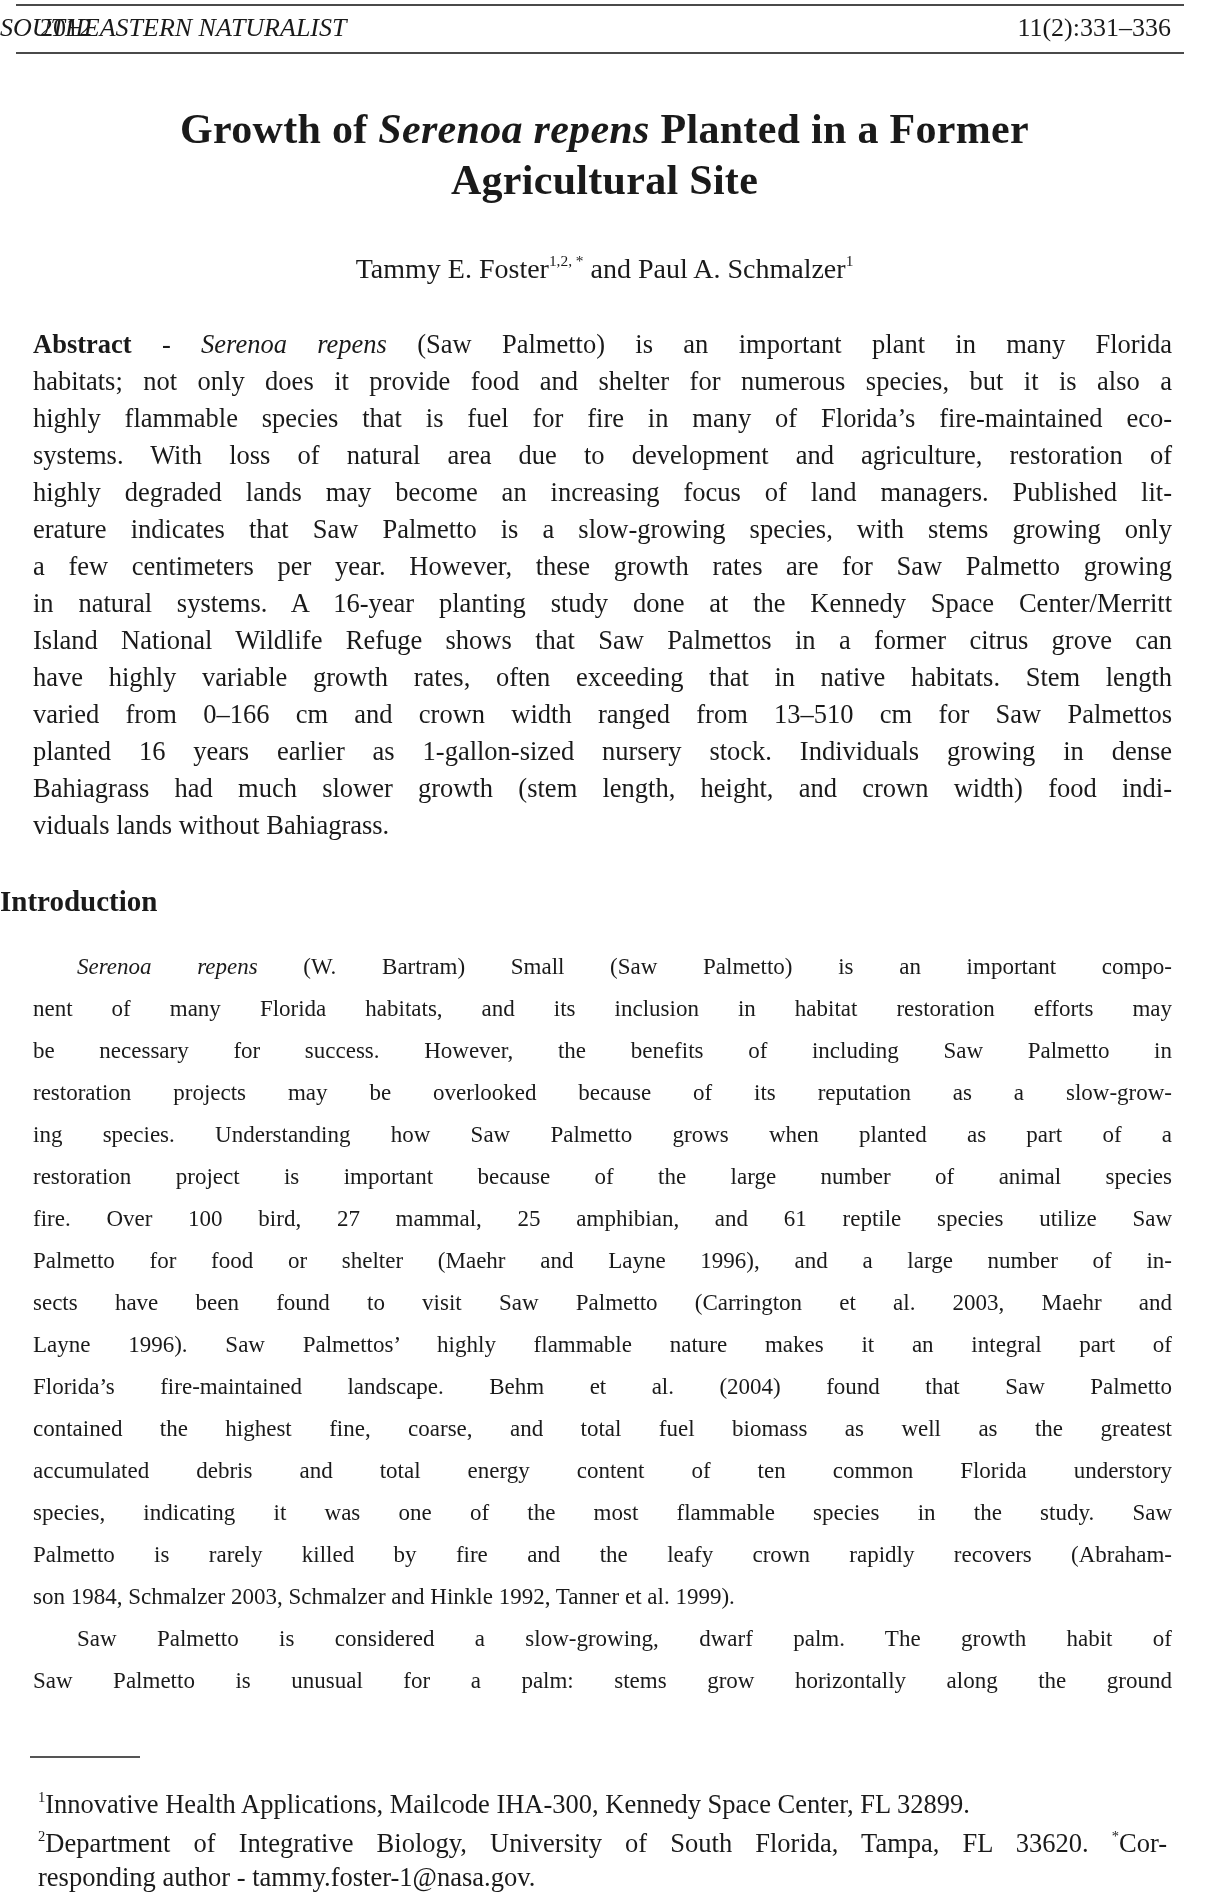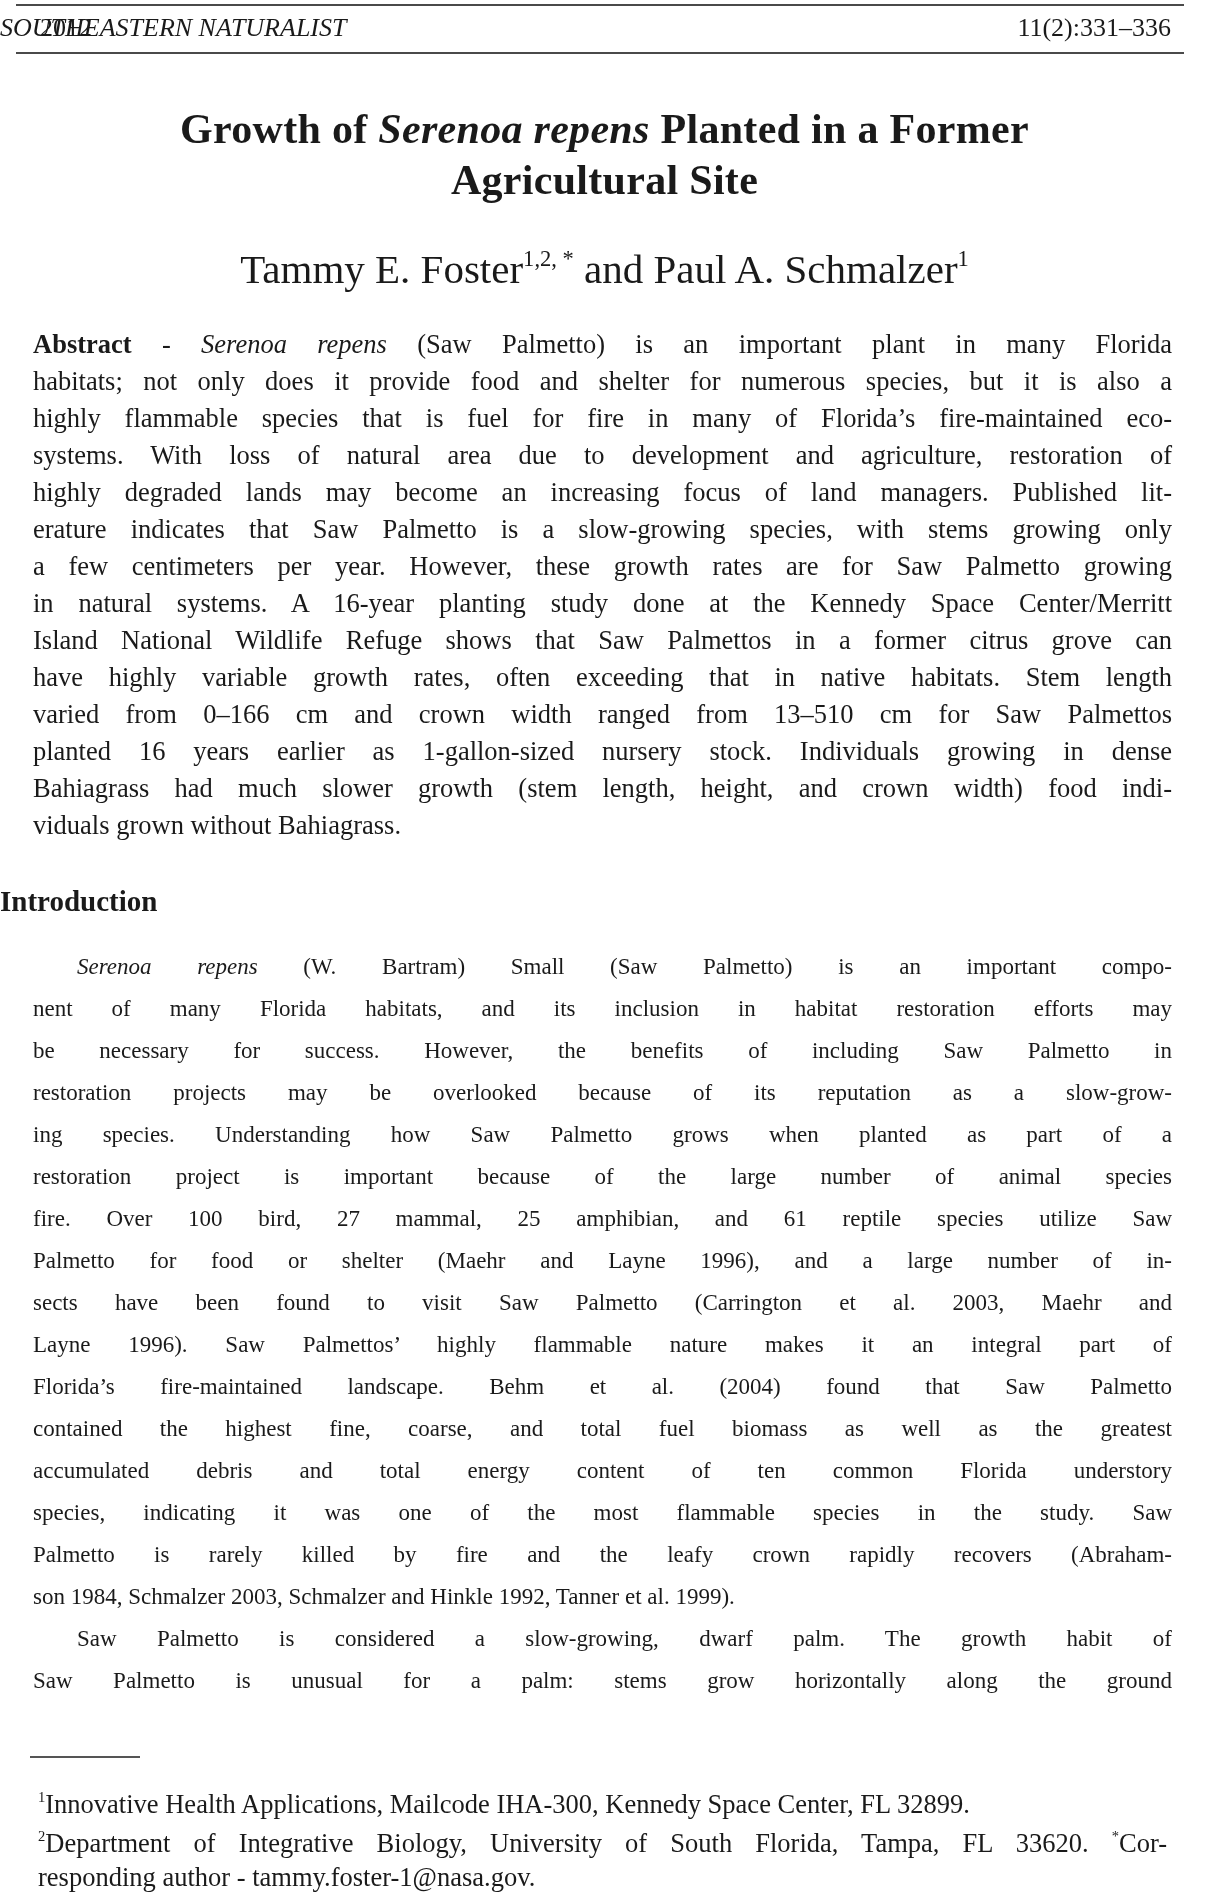--- a/index.html
+++ b/index.html
@@ -18,21 +18,21 @@
   #title {
     position: absolute; left: 100px; width: 1009px; top: 104px;
     text-align: center; font-weight: bold; font-size: 42px; line-height: 51px;
     letter-spacing: 0.3px;
   }
   #title .line { display: block; }
   #title em { font-style: italic; }
 
   #authors {
     position: absolute; left: 0; width: 1209px; top: 250px; text-align: center;
-    font-size: 41px; line-height: 38px;
+    font-size: 28px; line-height: 38px;
   }
   sup { font-size: 0.55em; line-height: 0; vertical-align: 0.75em; }
 
   #abstract {
     position: absolute; left: 33px; width: 1139px; top: 326px;
     font-size: 26.5px; line-height: 37px; text-align: justify;
   }
   #abstract .label { font-weight: bold; }
   #abstract em { font-style: italic; }
 
@@ -80,21 +80,21 @@
   <span class="ln">systems. With loss of natural area due to development and agriculture, restoration of</span>
   <span class="ln">highly degraded lands may become an increasing focus of land managers. Published lit-</span>
   <span class="ln">erature indicates that Saw Palmetto is a slow-growing species, with stems growing only</span>
   <span class="ln">a few centimeters per year. However, these growth rates are for Saw Palmetto growing</span>
   <span class="ln">in natural systems. A 16-year planting study done at the Kennedy Space Center/Merritt</span>
   <span class="ln">Island National Wildlife Refuge shows that Saw Palmettos in a former citrus grove can</span>
   <span class="ln">have highly variable growth rates, often exceeding that in native habitats. Stem length</span>
   <span class="ln">varied from 0–166 cm and crown width ranged from 13–510 cm for Saw Palmettos</span>
   <span class="ln">planted 16 years earlier as 1-gallon-sized nursery stock. Individuals growing in dense</span>
   <span class="ln">Bahiagrass had much slower growth (stem length, height, and crown width) food indi-</span>
-  <span class="ln last">viduals grown without Bahiagrass.</span>
+  <span class="ln last">viduals lands without Bahiagrass.</span>
 </div>
 
 <div id="intro-heading">Introduction</div>
 
 <div id="body">
   <div class="body-para">
     <span class="ln"><em>Serenoa repens</em><span> (W. Bartram) Small (Saw Palmetto) is an important compo-</span></span>
     <span class="ln" style="text-indent:0">nent of many Florida habitats, and its inclusion in habitat restoration efforts may</span>
     <span class="ln" style="text-indent:0">be necessary for success. However, the benefits of including Saw Palmetto in</span>
     <span class="ln" style="text-indent:0">restoration projects may be overlooked because of its reputation as a slow-grow-</span>

